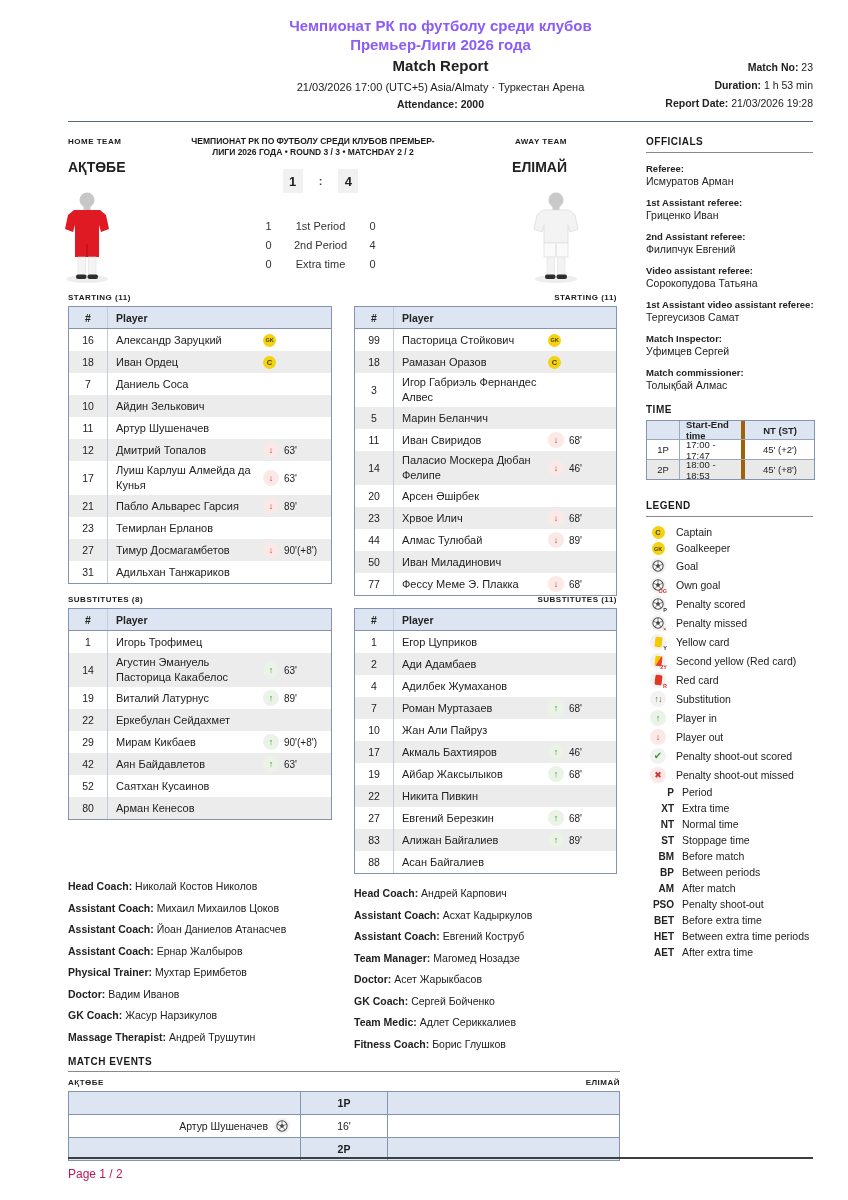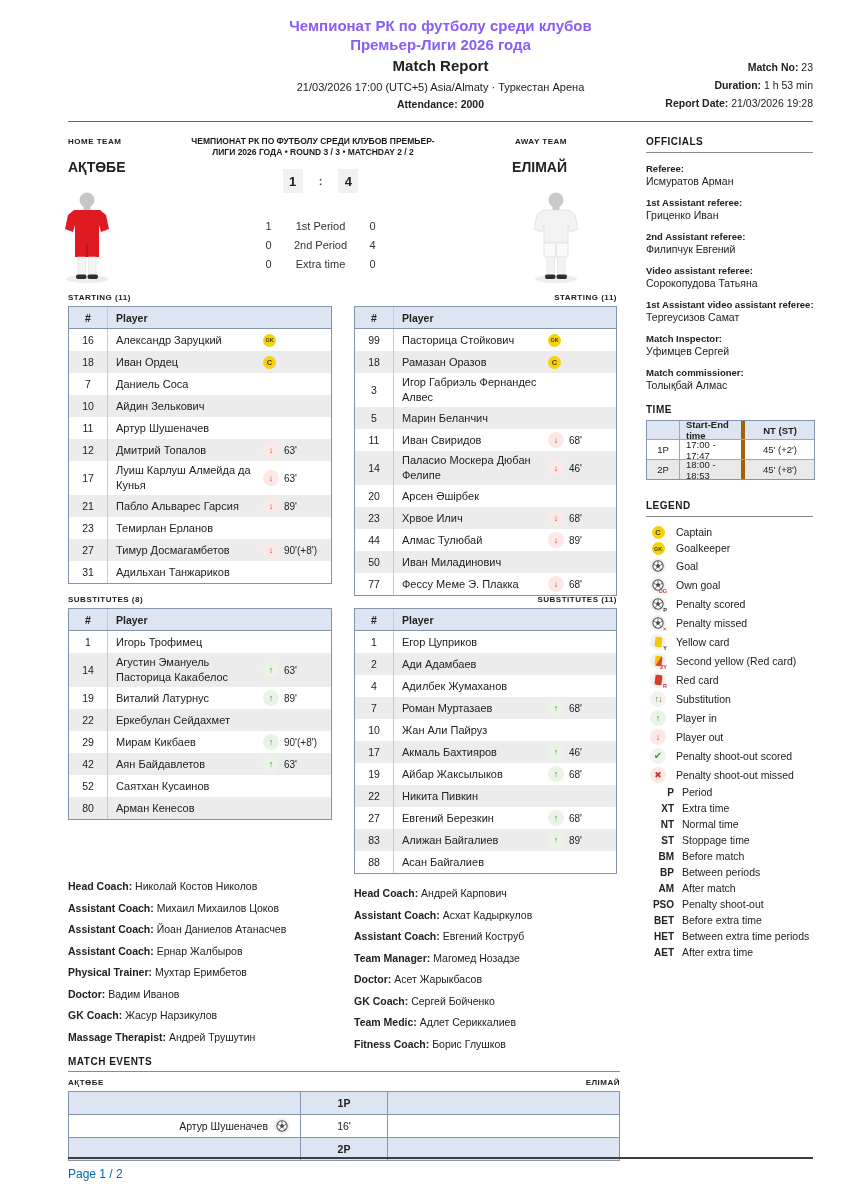--- a/index.html
+++ b/index.html
@@ -108,21 +108,21 @@
   .ev-row{display:flex;align-items:stretch;height:22px;font-size:10.5px;}
   .ev-row + .ev-row{border-top:1px solid #8494ad;}
   .ev-row.period{background:#dce5f1;font-weight:bold;}
   .ev-side{flex:1;display:flex;align-items:center;}
   .ev-side.homeside{justify-content:flex-end;padding-right:10px;gap:6px;}
   .ev-side.awayside{padding-left:10px;gap:6px;}
   .ev-mid{width:86px;border-left:1px solid #8494ad;border-right:1px solid #8494ad;
           display:flex;align-items:center;justify-content:center;flex:none;}
   
   .hr-bottom{position:absolute;left:68px;right:35px;top:1157px;border-top:2px solid #3e3e3e;}
-  .page-num{position:absolute;left:68px;top:1167px;font-size:12px;color:#0369a1;}
+  .page-num{position:absolute;left:68px;top:1167px;font-size:12px;color:#be185d;}
 </style>
 </head>
 <body>
 
 <div class="page">
 
   <div class="hdr-center">
     <div class="t1">Чемпионат РК по футболу среди клубов</div>
     <div class="t1">Премьер-Лиги 2026 года</div>
     <div class="t3">Match Report</div>

